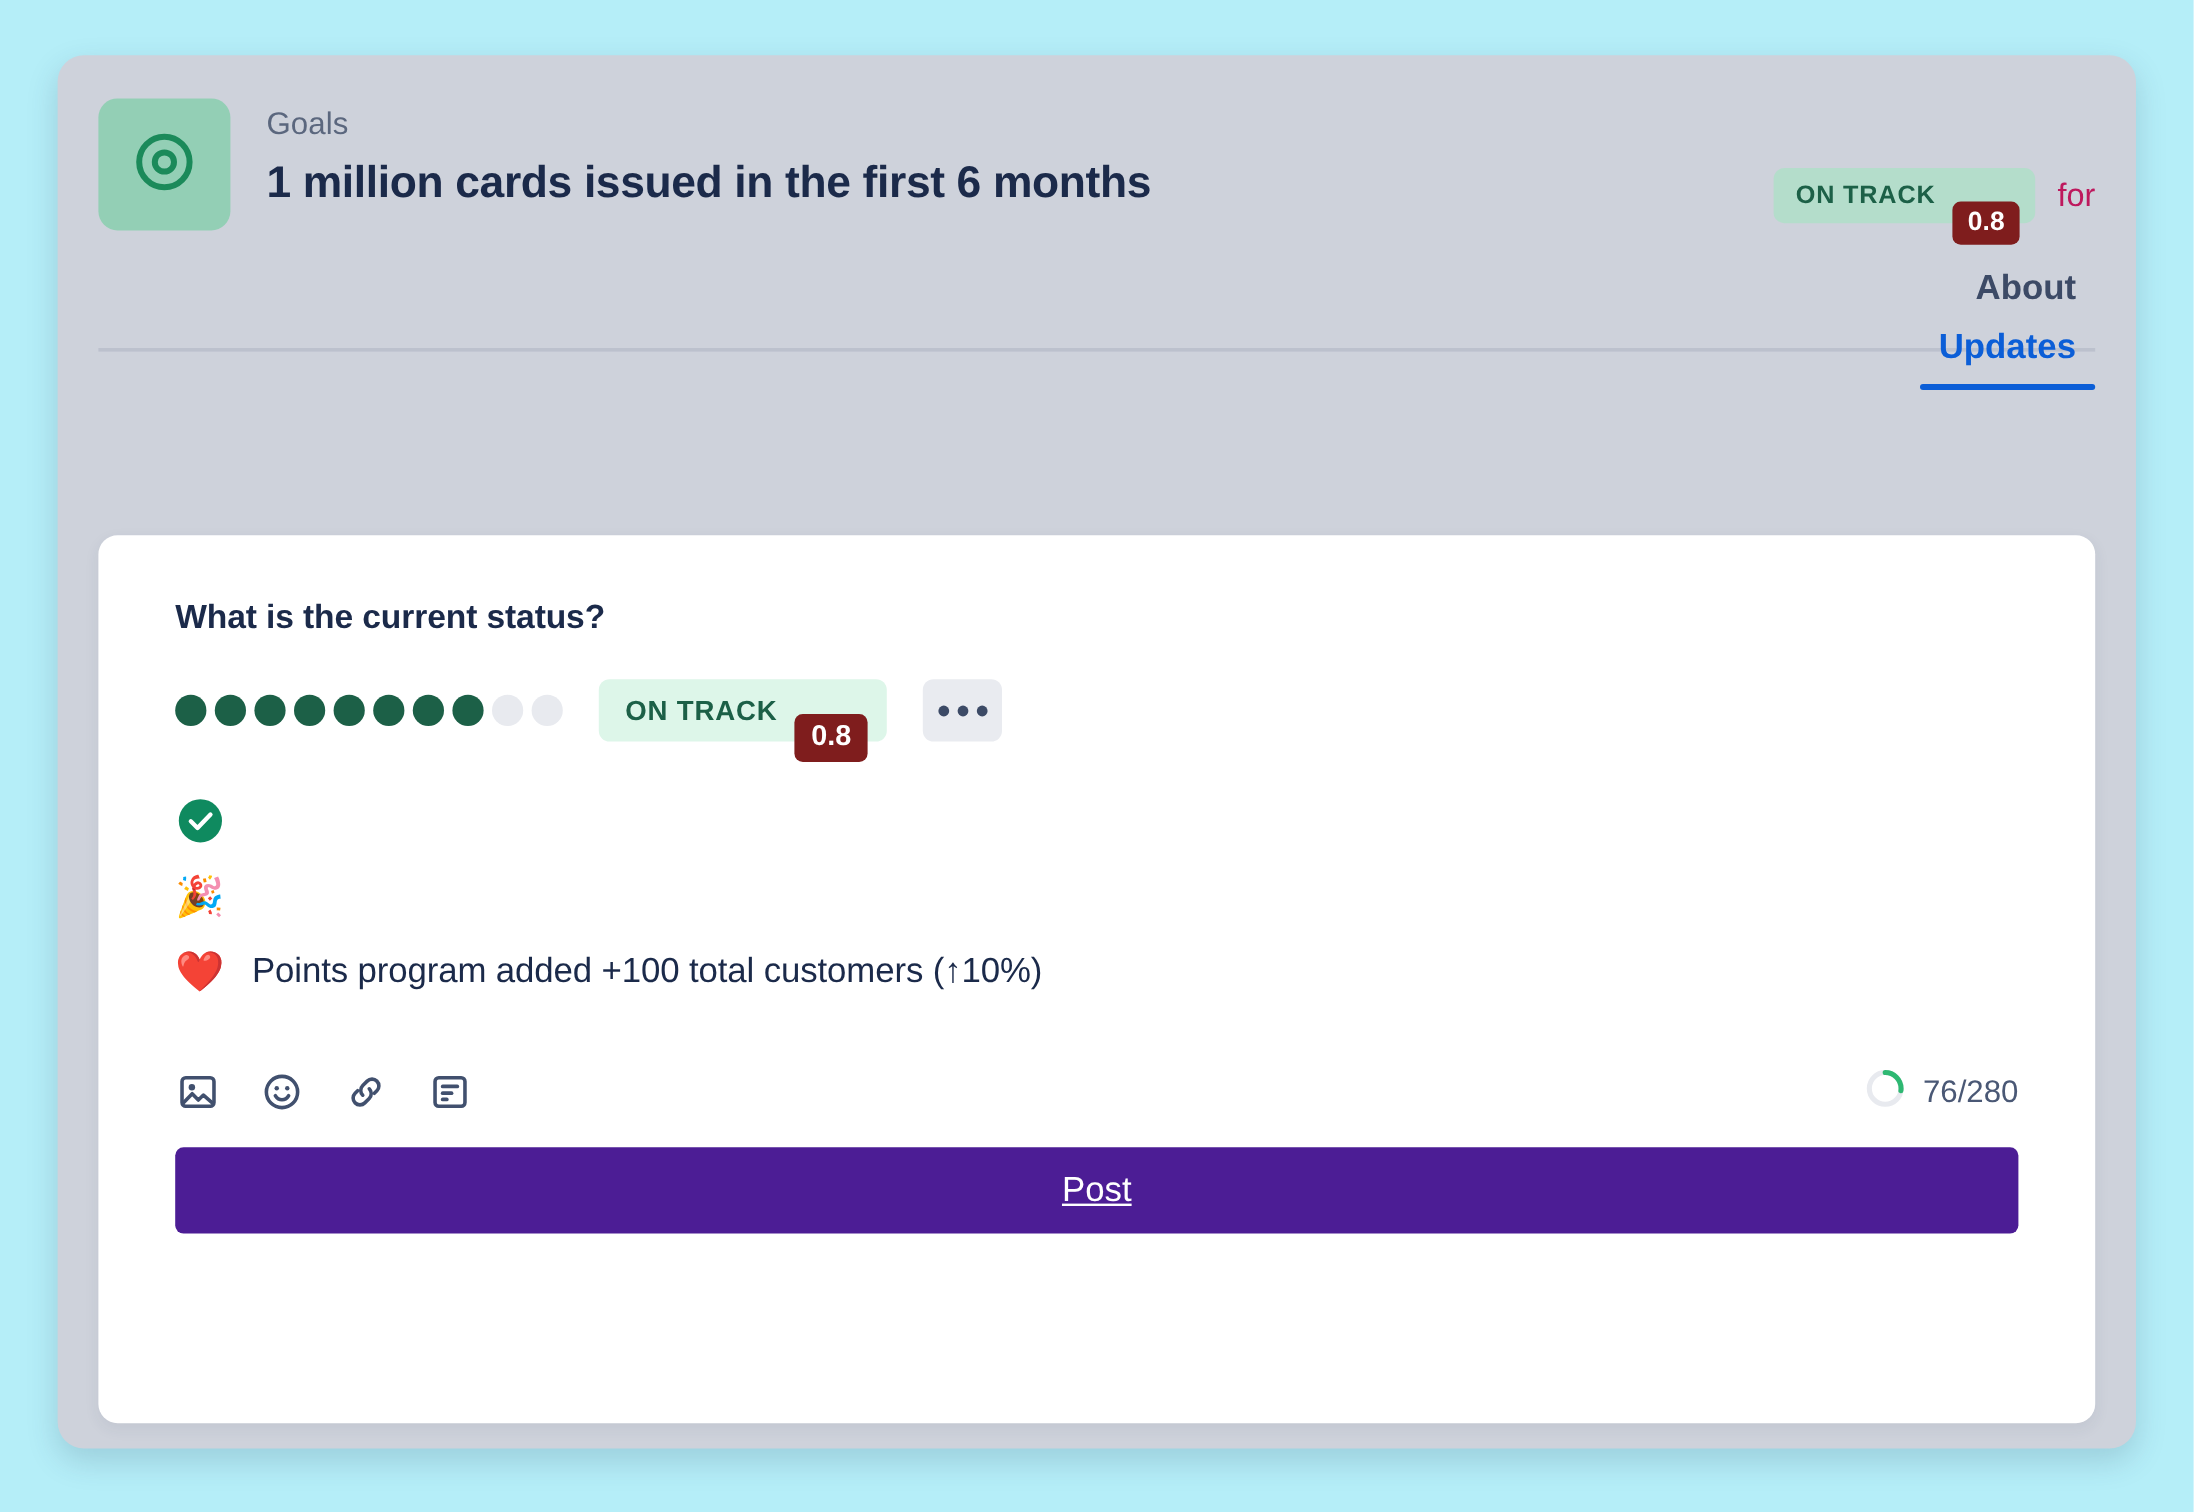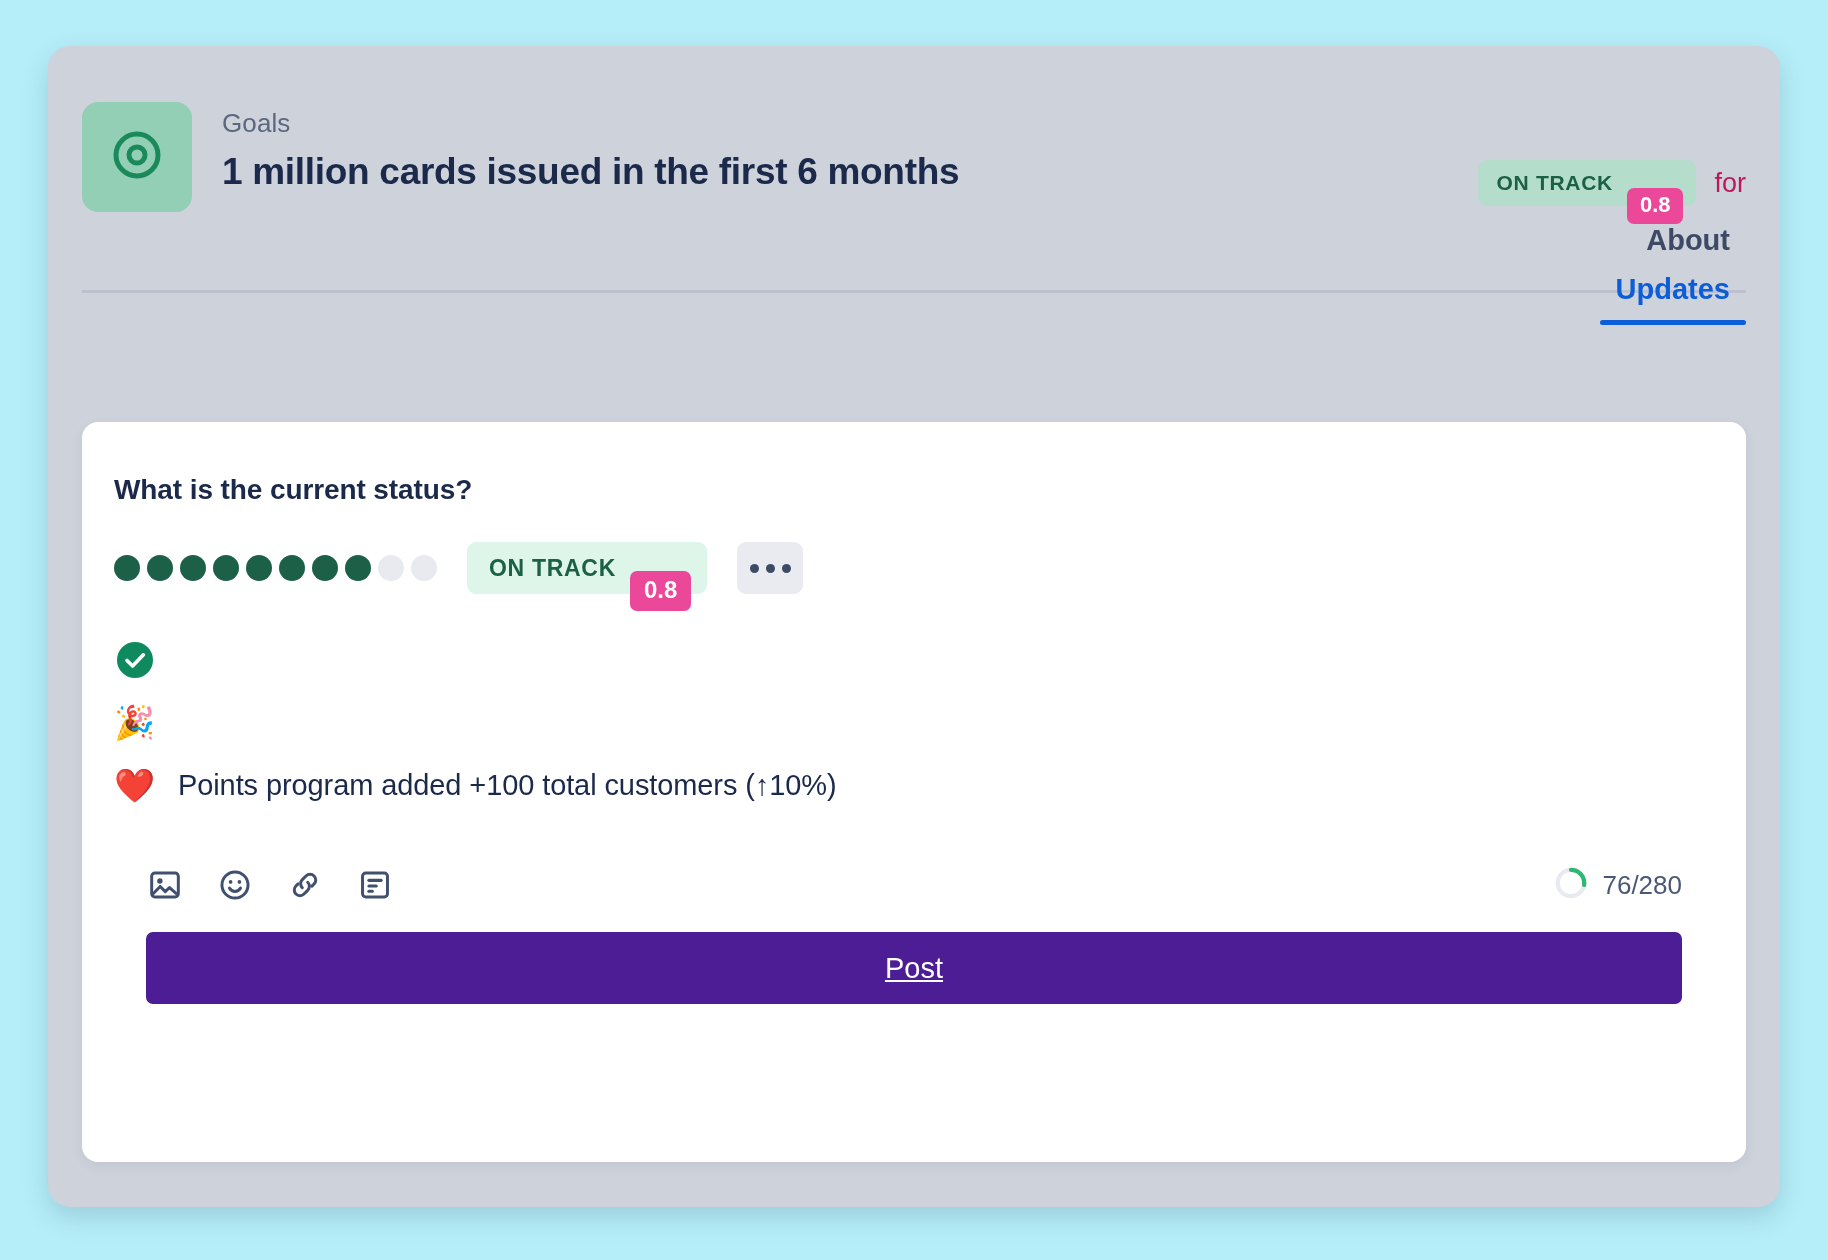--- a/index.html
+++ b/index.html
@@ -30,21 +30,21 @@
   
   .header {
     position: relative;
     height: 178px;
     padding: 0 34px;
     box-sizing: border-box;
   }
   .header-row {
     display: flex;
     align-items: flex-start;
-    padding-top: 56px;
+    padding-top: 36px;
   }
   .goal-tile {
     width: 110px;
     height: 110px;
     background: #93cfb5;
     border-radius: 16px;
     display: flex;
     align-items: center;
     justify-content: center;
     flex: 0 0 auto;
@@ -87,21 +87,21 @@
     height: 46px;
     box-sizing: border-box;
   }
   .status-pill .label {
     font-size: 21px;
     font-weight: 700;
     letter-spacing: .7px;
     color: #1c6047;
   }
   .status-pill .score {
-    background: #ec4899;
+    background: #7f1d1d;
     color: #ffffff;
     font-size: 22px;
     font-weight: 700;
     border-radius: 7px;
     padding: 3px 13px 5px;
     line-height: 1.25;
     margin-top: 46px;
   }
   .for-text {
     font-size: 27px;
@@ -151,27 +151,27 @@
     bottom: -3px;
     height: 5px;
     background: #0b5ed7;
     border-radius: 3px;
   }
 
   
   .composer {
     position: absolute;
     left: 34px;
-    top: 376px;
+    top: 400px;
     width: 1664px;
     height: 740px;
     background: #ffffff;
     border-radius: 16px;
     box-sizing: border-box;
-    padding: 52px 32px 0;
+    padding: 52px 64px 0;
     box-shadow: 0 4px 12px rgba(40,60,90,0.07);
   }
   .prompt {
     font-size: 28px;
     font-weight: 700;
     color: #1b2a4a;
     letter-spacing: -.1px;
   }
 
   .status-row {

